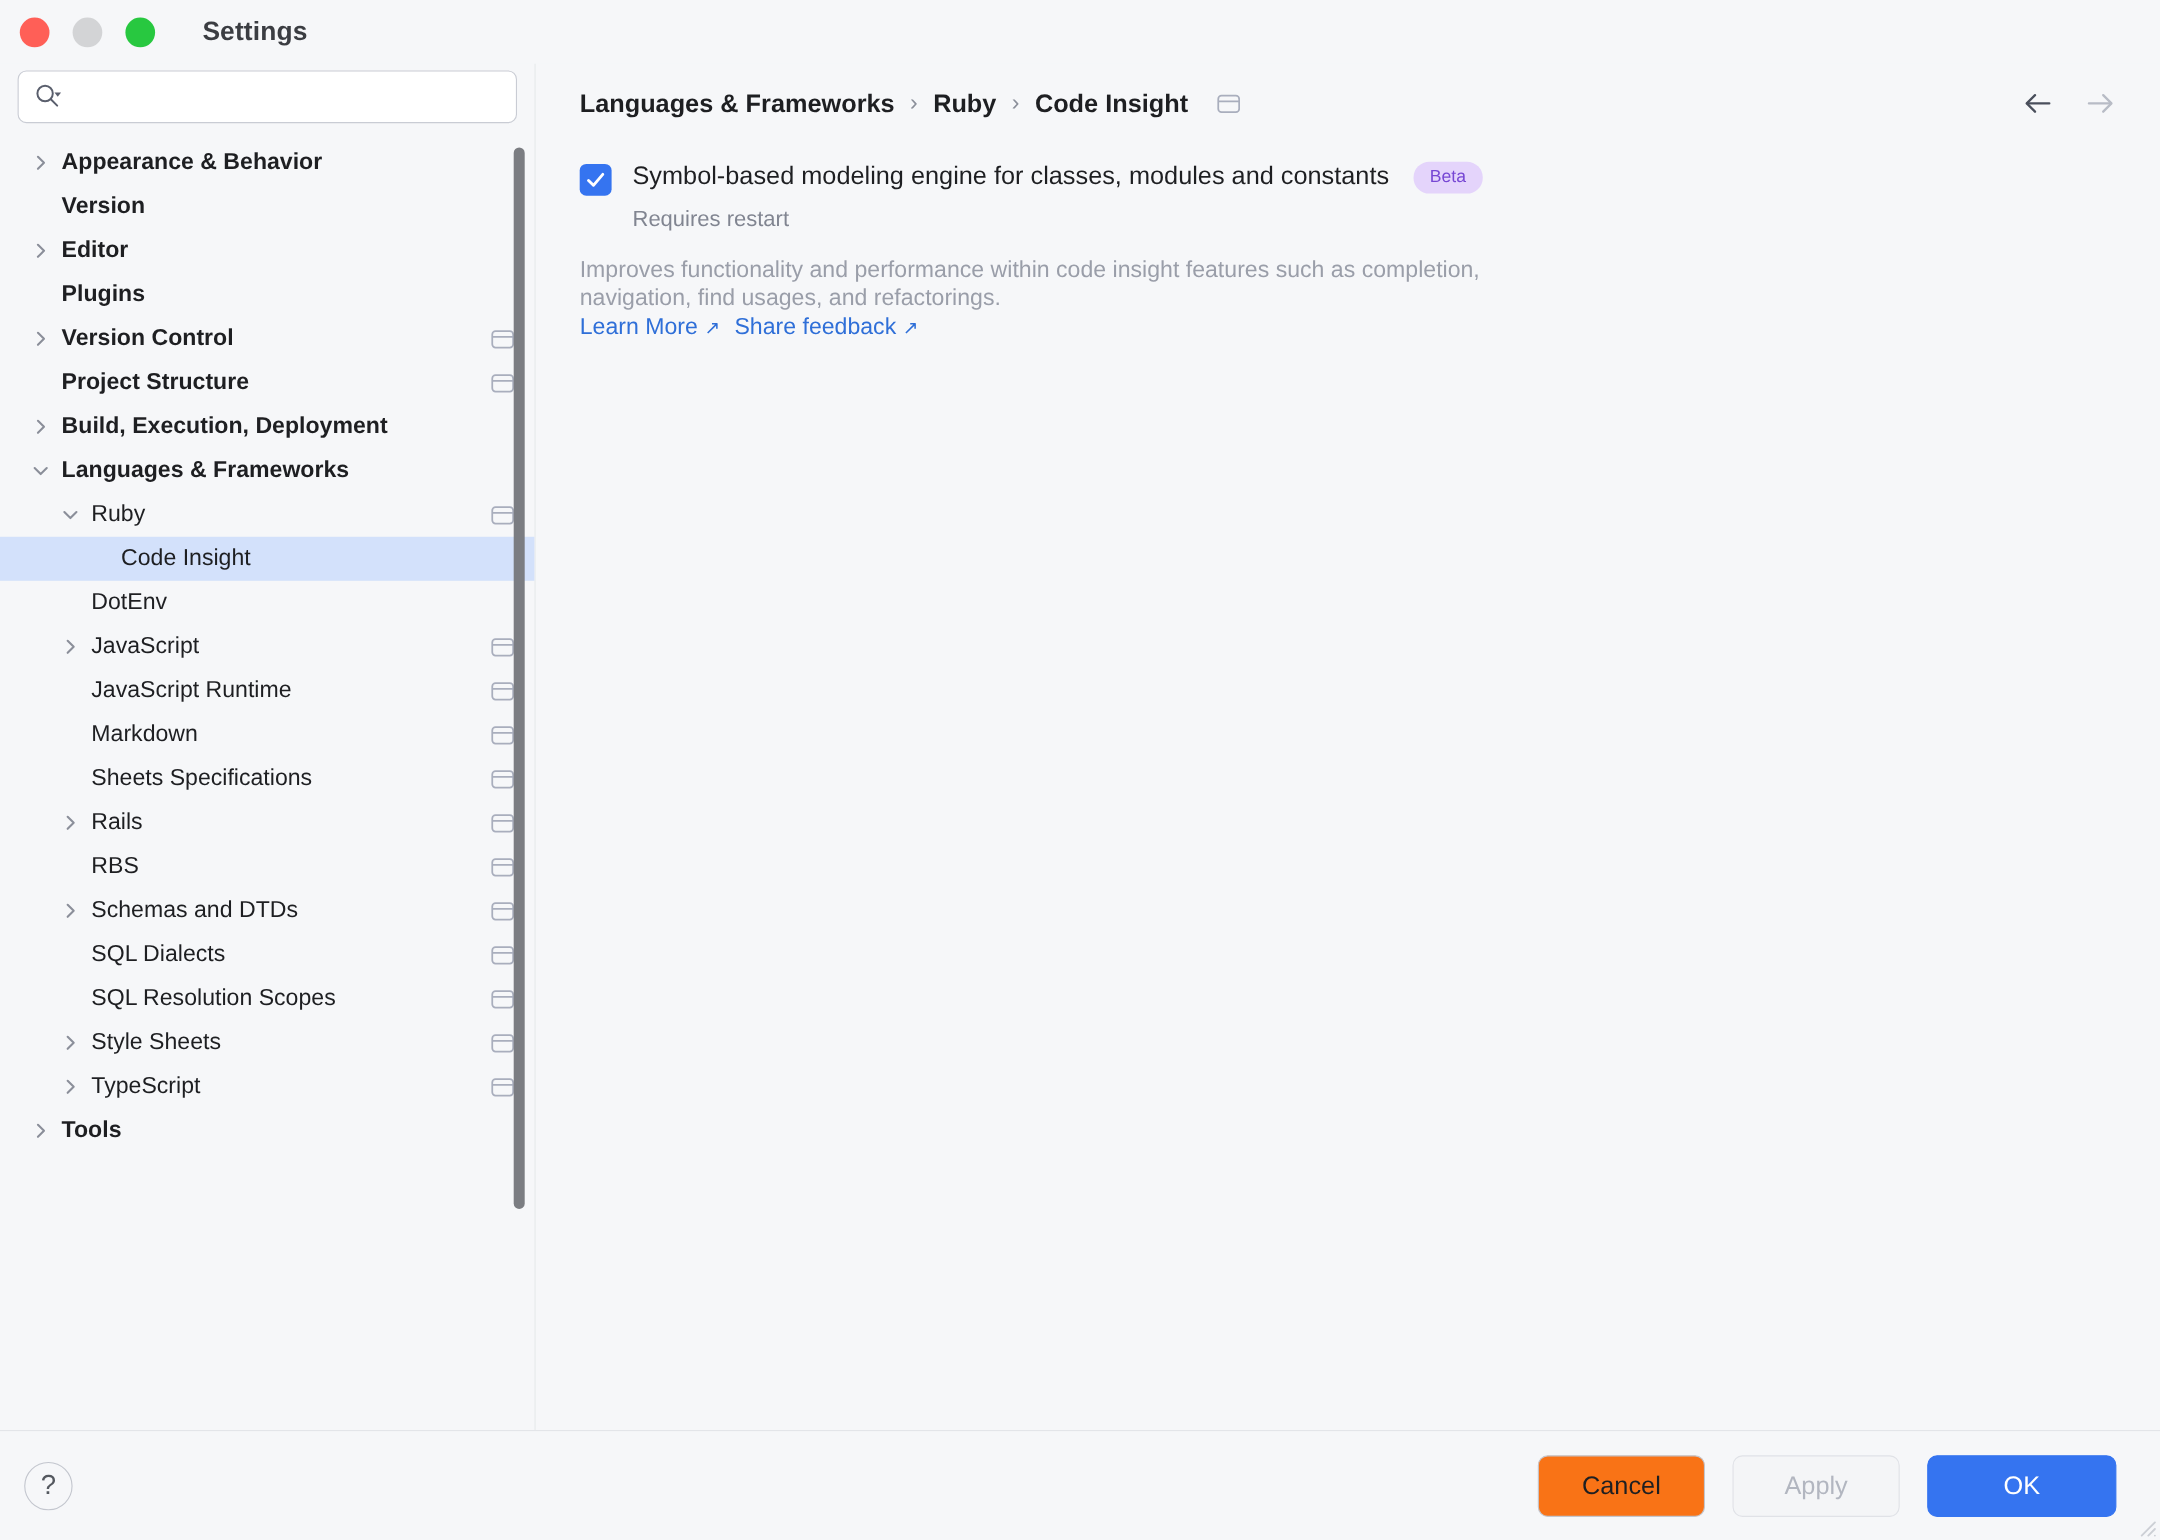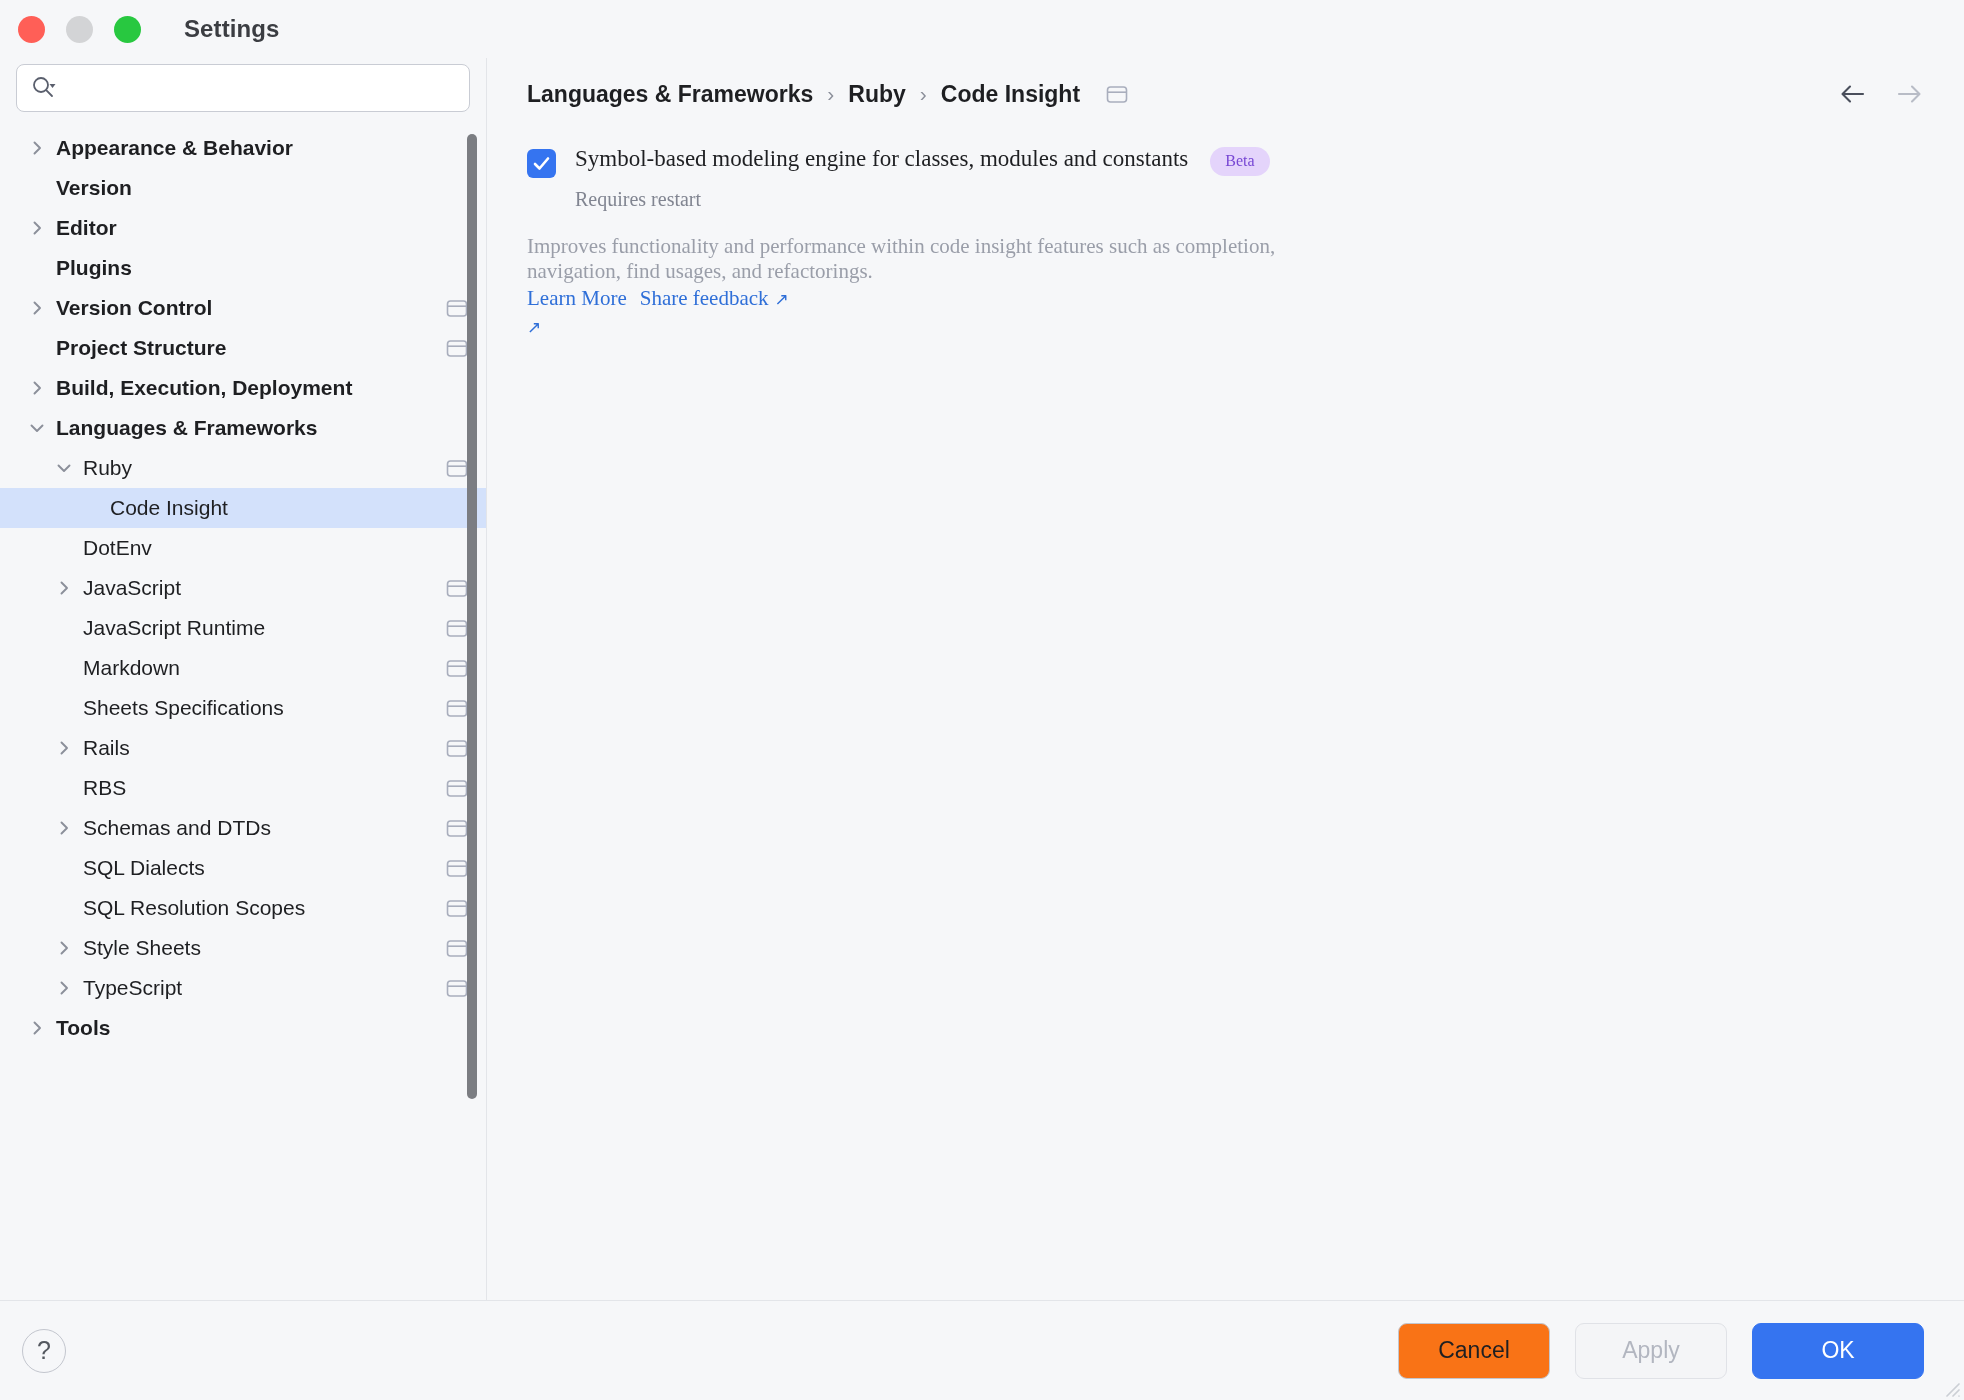--- a/index.html
+++ b/index.html
@@ -117,21 +117,21 @@
   }
   .crumb-sep {
     font-size: 21px; color: #8b8f9a; margin: 0 14px; font-weight: normal;
   }
   .crumb-badge { margin-left: 26px; width: 22px; height: 19px; color: #a9aebd; }
   .navbtns { margin-left: auto; display: flex; align-items: center; gap: 26px; }
   .navbtn { width: 30px; height: 30px; }
   .navbtn.back { color: #4a4f5c; }
   .navbtn.fwd  { color: #b8bcc6; }
 
-  .content { flex: 1 1 auto; padding: 16px 40px 0 40px; overflow: hidden; font-family: Liberation Serif, serif; }
+  .content { flex: 1 1 auto; padding: 16px 40px 0 40px; overflow: hidden; }
 
   .setting-row { display: flex; align-items: flex-start; }
   .checkbox {
     width: 29px; height: 29px; flex: 0 0 29px;
     border-radius: 6px; background: #3574f0;
     display: flex; align-items: center; justify-content: center;
     margin-top: 3px;
   }
   .checkbox svg { width: 21px; height: 21px; color: #fff; }
   .setting-label {
@@ -509,21 +509,21 @@
           </div>
           <div class="setting-label">Symbol-based modeling engine for classes, modules and constants</div>
           <div class="beta-badge" style="background: rgb(228, 212, 251); color: rgb(119, 71, 212);">Beta</div>
         </div>
 
         <div class="requires-restart">Requires restart</div>
 
         <div class="description">Improves functionality and performance within code insight features such as completion, navigation, find usages, and refactorings.</div>
 
         <div class="linkrow">
-          <a class="link" style="color: rgb(47, 111, 216); flex-direction: column;">
+          <a class="link" style="color: rgb(47, 111, 216);">
             <span>Learn More</span>
             <span class="extarrow" style="color: rgb(47, 111, 216);">↗</span>
           </a>
           <a class="link" style="color: rgb(47, 111, 216);">
             <span>Share feedback</span>
             <span class="extarrow" style="color: rgb(47, 111, 216);">↗</span>
           </a>
         </div>
 
       </div>

